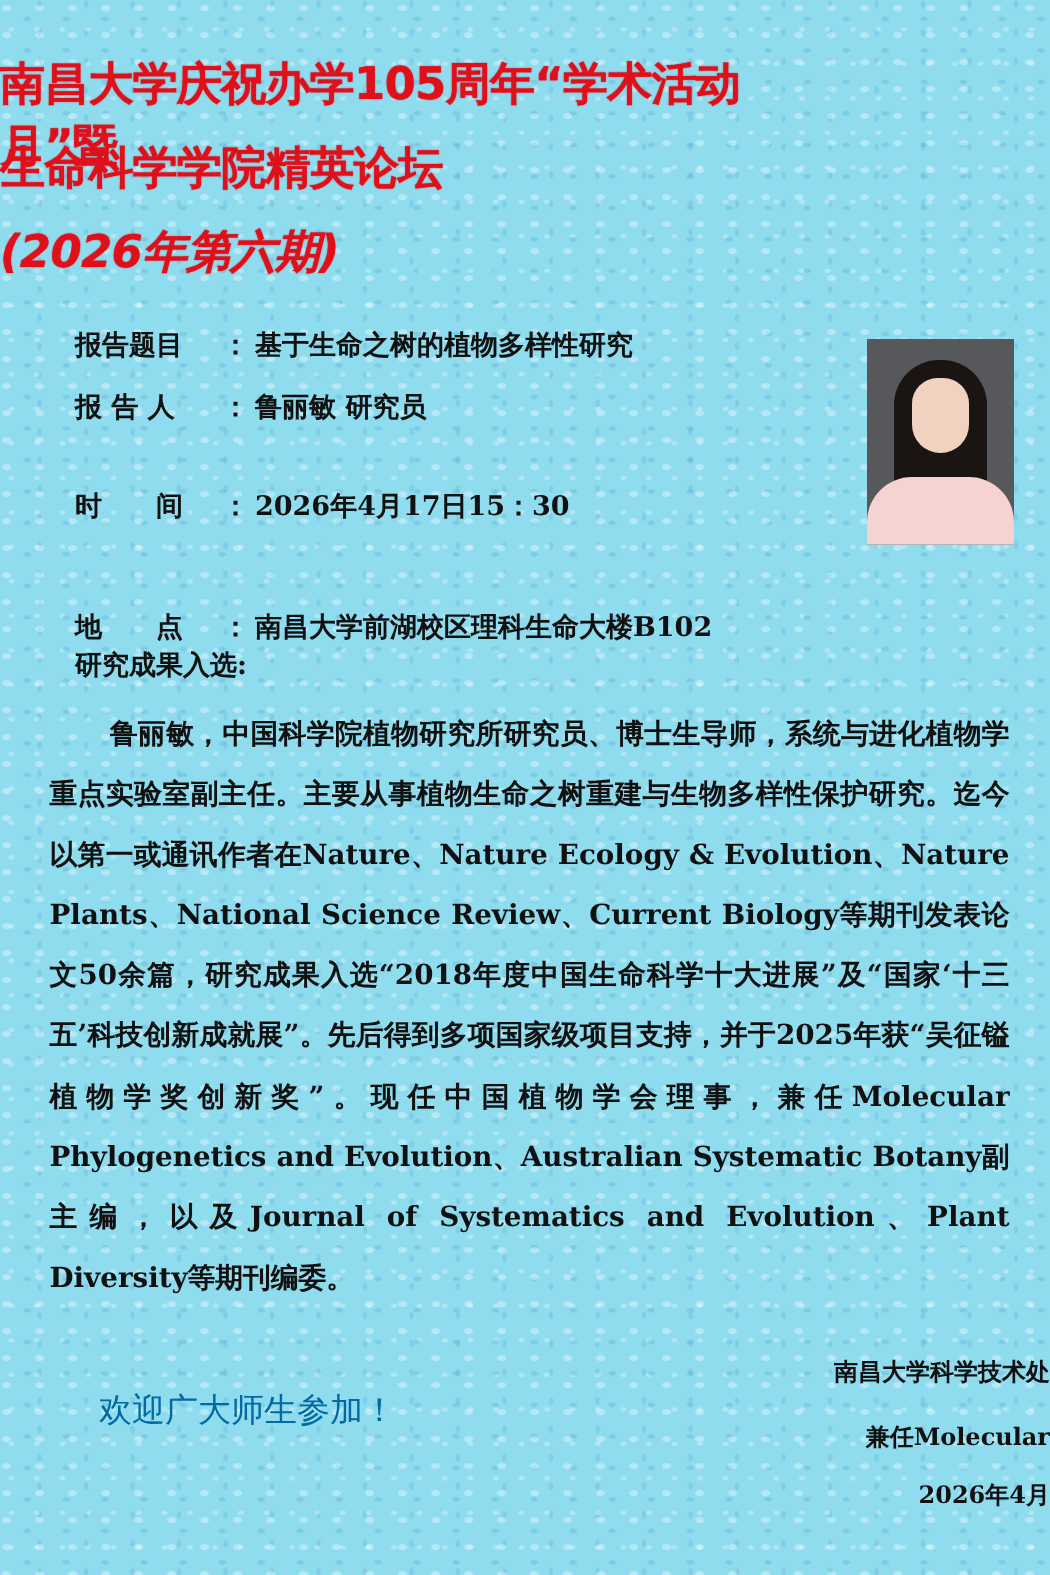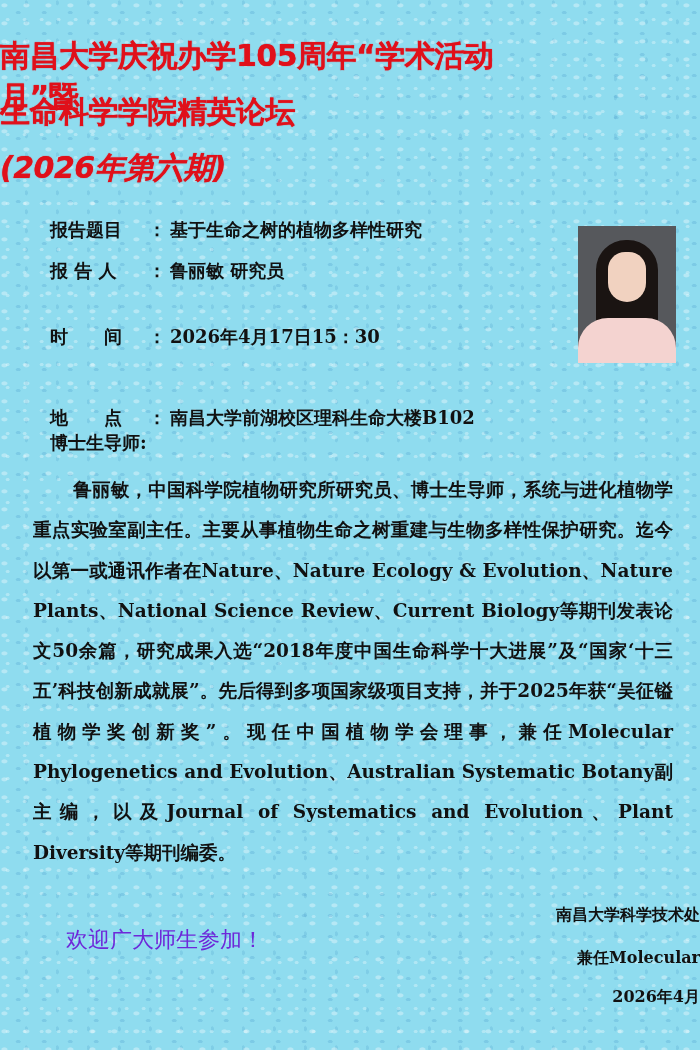--- a/index.html
+++ b/index.html
@@ -51,21 +51,21 @@
     background: #f4d3d0; border-radius: 30px 30px 0 0;
   }
   .bio {
     position: absolute; left: 33px; top: 470px; width: 640px;
     font-size: 18.5px; line-height: 40.3px; font-weight: bold;
     text-align: justify;
   }
   .bio .indent { display: inline-block; width: 40px; }
   .welcome {
     position: absolute; left: 66px; top: 925px;
-    color: #6d28d9; font-size: 22px;
+    color: #0369a1; font-size: 22px;
     font-family: Liberation Sans, sans-serif;
   }
   .sig {
     position: absolute; left: 400px; width: 300px; text-align: right;
     font-size: 16px; font-weight: bold;
   }
   .s1 { top: 905px; } .s2 { top: 948px; } .s3 { top: 987px; }
 </style>
 </head>
 <body>
@@ -79,21 +79,21 @@
 </div>
 <div class="info r2">
   <span class="lab">报 告 人</span><span class="colon">：</span><span>鲁丽敏 研究员</span>
 </div>
 <div class="info r3">
   <span class="lab">时　　间</span><span class="colon">：</span><span>2026年4月17日15：30</span>
 </div>
 <div class="info r4">
   <span class="lab">地　　点</span><span class="colon">：</span><span>南昌大学前湖校区理科生命大楼B102</span>
 </div>
-<div class="info r5">博士生导师:</div>
+<div class="info r5">研究成果入选:</div>
 
 <div class="photo">
   <div class="hair"></div>
   <div class="face"></div>
   <div class="body"></div>
 </div>
 
 <div class="bio"><span class="indent"></span><span>鲁丽敏，中国科学院植物研究所研究员、博士生导师，系统与进化植物学重点实验室副主任。主要从事植物生命之树重建与生物多样性保护研究。迄今以第一或通讯作者在Nature、Nature Ecology &amp; Evolution、Nature Plants、National Science Review、Current Biology等期刊发表论文50余篇，研究成果入选“2018年度中国生命科学十大进展”及“国家‘十三五’科技创新成就展”。先后得到多项国家级项目支持，并于2025年获“吴征镒植物学奖创新奖”。现任中国植物学会理事，兼任Molecular Phylogenetics and Evolution、Australian Systematic Botany副主编，以及Journal of Systematics and Evolution、Plant Diversity等期刊编委。</span></div>
 
 <div class="welcome">欢迎广大师生参加！</div>

